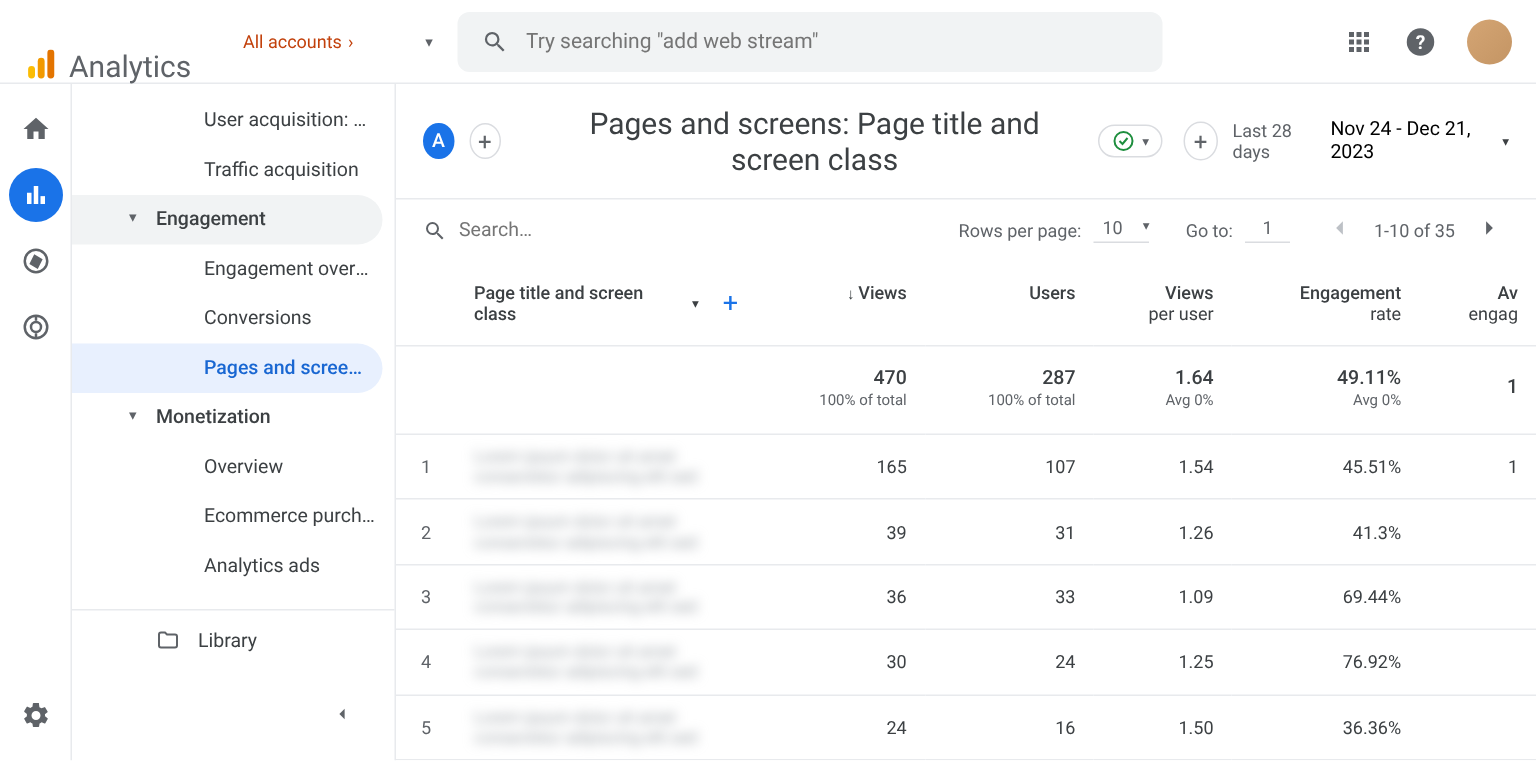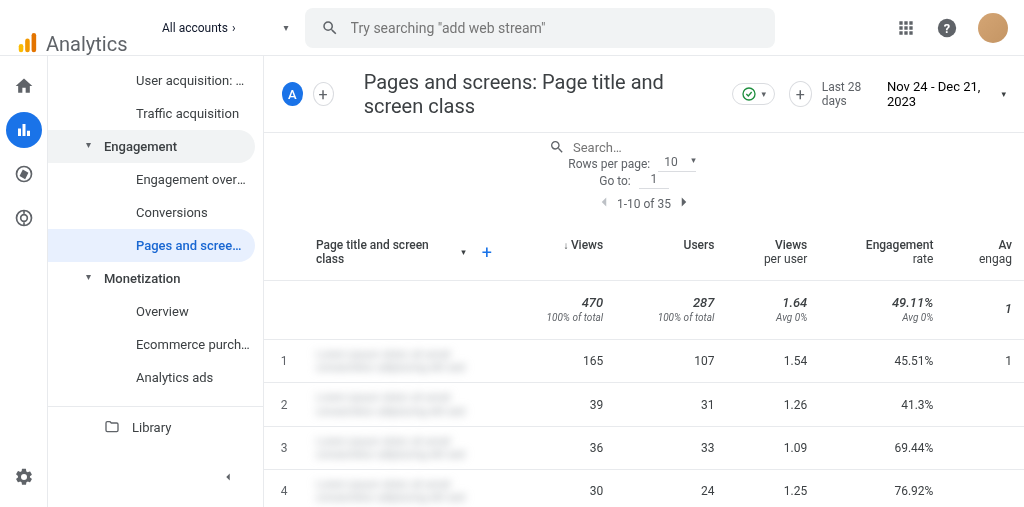--- a/index.html
+++ b/index.html
@@ -3,21 +3,21 @@
 <meta charset="utf-8">
 <style>
 * { margin: 0; padding: 0; box-sizing: border-box; font-family: 'Google Sans', Roboto, Arial, sans-serif; }
 body { width: 1024px; height: 507px; overflow: hidden; background: #fff; color: #3c4043; }
 
 
 .header { height: 56px; display: flex; align-items: center; padding: 0 16px; border-bottom: 1px solid #e8eaed; }
 .logo-area { display: flex; align-items: center; gap: 8px; width: 130px; margin-top: 32px; }
 .logo-icon { width: 22px; height: 22px; }
 .logo-text { font-size: 20px; color: #5f6368; font-weight: 400; }
-.accounts-picker { display: flex; align-items: center; gap: 4px; font-size: 12px; color: #0f172a; margin-left: 8px; padding: 4px 8px; cursor: pointer; }
+.accounts-picker { display: flex; align-items: center; gap: 4px; font-size: 12px; color: #c2410c; margin-left: 8px; padding: 4px 8px; cursor: pointer; }
 .dd-caret { margin-left: 40px; color: #5f6368; cursor: pointer; font-size: 10px; }
 .search-bar { flex: 1; max-width: 470px; margin-left: 16px; height: 40px; background: #f1f3f4; border-radius: 8px; display: flex; align-items: center; padding: 0 16px; gap: 12px; }
 .search-bar input { border: none; background: transparent; outline: none; flex: 1; font-size: 14px; color: #5f6368; }
 .hdr-right { margin-left: auto; display: flex; align-items: center; gap: 20px; }
 .grid-icon, .help-icon { color: #5f6368; cursor: pointer; }
 .avatar { width: 30px; height: 30px; border-radius: 50%; background: linear-gradient(135deg, #d4a574, #c49564); cursor: pointer; }
 
 
 .body-row { display: flex; height: calc(100% - 56px); }
 .icon-rail { width: 48px; border-right: 1px solid #e8eaed; display: flex; flex-direction: column; align-items: center; padding-top: 12px; gap: 8px; position: relative; }
@@ -34,54 +34,54 @@
 .nav-item.exp::before { content: "▾"; position: absolute; left: 38px; font-size: 10px; color: #5f6368; }
 .nav-item.selected { background: #e8f0fe; color: #1967d2; border-radius: 0 20px 20px 0; margin-right: 8px; font-weight: 500; }
 .library { padding: 12px 12px 12px 56px; display: flex; align-items: center; gap: 12px; color: #3c4043; cursor: pointer; border-top: 1px solid #e8eaed; margin-top: 12px; }
 .collapse-btn { position: absolute; bottom: 12px; right: 20px; cursor: pointer; color: #5f6368; padding: 8px; }
 
 
 .main { flex: 1; display: flex; flex-direction: column; overflow: hidden; background: #fff; }
 .page-hdr { display: flex; align-items: center; padding: 14px 18px; gap: 10px; }
 .segment-badge { width: 24px; height: 24px; border-radius: 50%; background: #1a73e8; color: #fff; display: flex; align-items: center; justify-content: center; font-size: 13px; font-weight: 500; }
 .add-seg { width: 24px; height: 24px; border-radius: 50%; border: 1px solid #dadce0; display: flex; align-items: center; justify-content: center; color: #5f6368; cursor: pointer; font-size: 16px; }
-.page-title { font-size: 20px; color: #3c4043; margin-left: 20px; }
+.page-title { font-size: 20px; color: #3c4043; margin-left: 20px; text-align: center; }
 .status-pill { display: flex; align-items: center; gap: 4px; border: 1px solid #dadce0; border-radius: 14px; padding: 2px 8px; cursor: pointer; }
 .check-icon { color: #1e8e3e; }
 .add-comp { width: 26px; height: 26px; border-radius: 50%; border: 1px solid #dadce0; display: flex; align-items: center; justify-content: center; cursor: pointer; color: #5f6368; font-size: 16px; margin-left: 4px;}
 .date-area { margin-left: auto; display: flex; align-items: center; gap: 8px; font-size: 12px; cursor: pointer; }
 .date-label { color: #5f6368; }
 .date-range { color: #000000; font-size: 13px; }
 
 
-.tbl-ctrl { display: flex; align-items: center; padding: 6px 18px; font-size: 12px; color: #5f6368; border-top: 1px solid #e8eaed; flex-direction: column; }
+.tbl-ctrl { display: flex; align-items: center; padding: 6px 18px; font-size: 12px; color: #5f6368; border-top: 1px solid #e8eaed; }
 .tbl-search { display: flex; align-items: center; gap: 8px; flex: 1; }
 .tbl-search input { border: none; outline: none; font-size: 13px; }
 .rpp { display: flex; align-items: center; gap: 8px; margin-right: 24px; }
 .rpp-val { border-bottom: 1px solid #dadce0; padding: 0 18px 2px 6px; position: relative; }
 .rpp-val::after { content: "▾"; position: absolute; right: 0; font-size: 9px; }
 .goto { display: flex; align-items: center; gap: 8px; margin-right: 20px; }
 .goto-val { border-bottom: 1px solid #dadce0; padding: 0 6px 2px 6px; min-width: 30px; text-align: center; }
-.pager { display: flex; align-items: center; }
+.pager { display: flex; align-items: center; gap: 10px; }
 .pager-btn { color: #5f6368; cursor: pointer; padding: 4px; }
 .pager-btn.dis { color: #bdc1c6; cursor: default; }
 
 
 .tbl-wrap { flex: 1; overflow: hidden; }
 table { border-collapse: collapse; width: 100%; font-size: 12px; }
 th, td { text-align: right; padding: 8px 12px; border-bottom: 1px solid #e8eaed; }
 th { font-weight: 500; color: #3c4043; vertical-align: top; padding-top: 14px; padding-bottom: 14px; }
 th .sub { display: block; font-weight: 400; }
 .col-idx { width: 40px; text-align: center; color: #5f6368; }
 .col-dim { text-align: left; width: 200px; }
 .dim-hdr { display: flex; align-items: center; gap: 8px; font-weight: 500; }
 .sort-arrow { font-size: 10px; }
 .add-dim { color: #1a73e8; font-size: 18px; cursor: pointer; margin-left: 8px; font-weight: 400; }
 .blurred { filter: blur(4px); color: #9aa0a6; font-size: 11px; line-height: 1.2; }
-.totals td { padding-top: 14px; padding-bottom: 16px; font-style: italic; }
+.totals td { padding-top: 14px; padding-bottom: 16px; }
 .totals .big { font-size: 13px; font-weight: 500; display: block; }
 .totals .small { font-size: 10px; color: #5f6368; display: block; margin-top: 2px; }
 .cutoff { overflow: hidden; }
 </style>
 </head>
 <body>
 
 <div class="header">
   <div class="logo-area">
     <svg class="logo-icon" viewBox="0 0 24 24">

